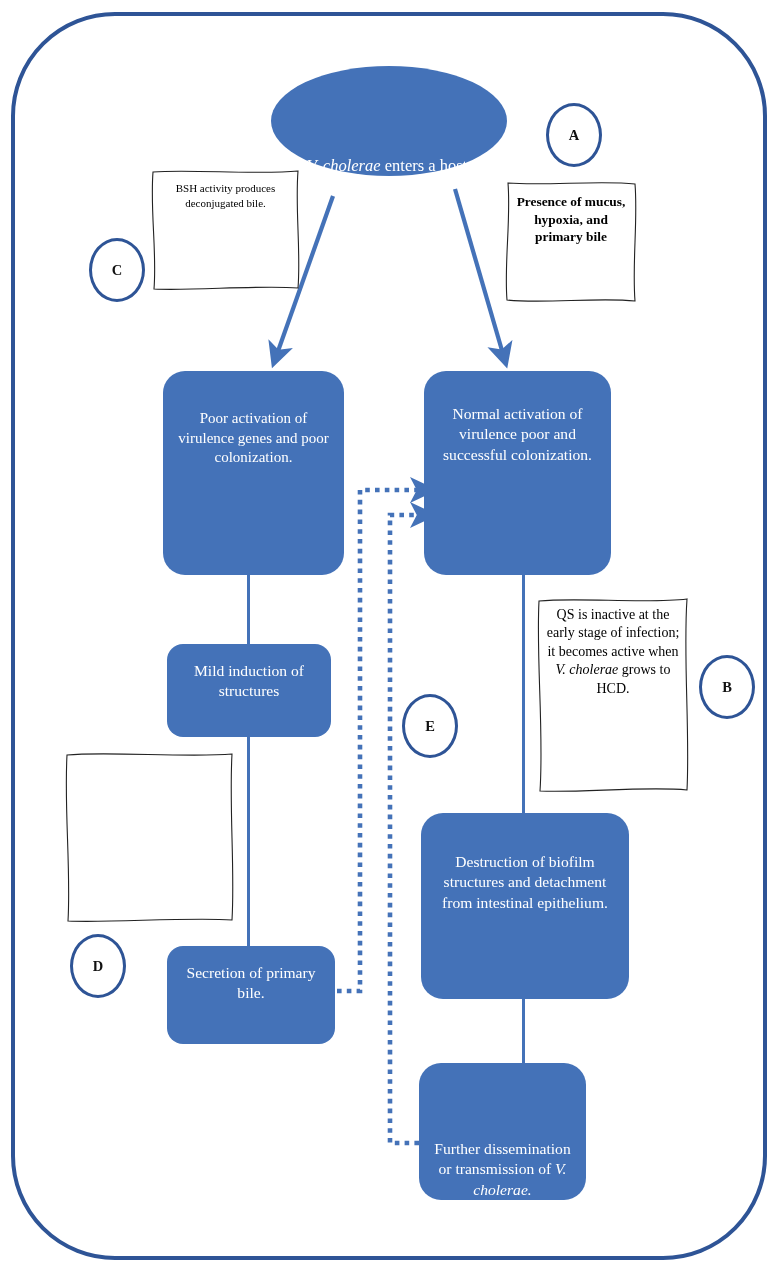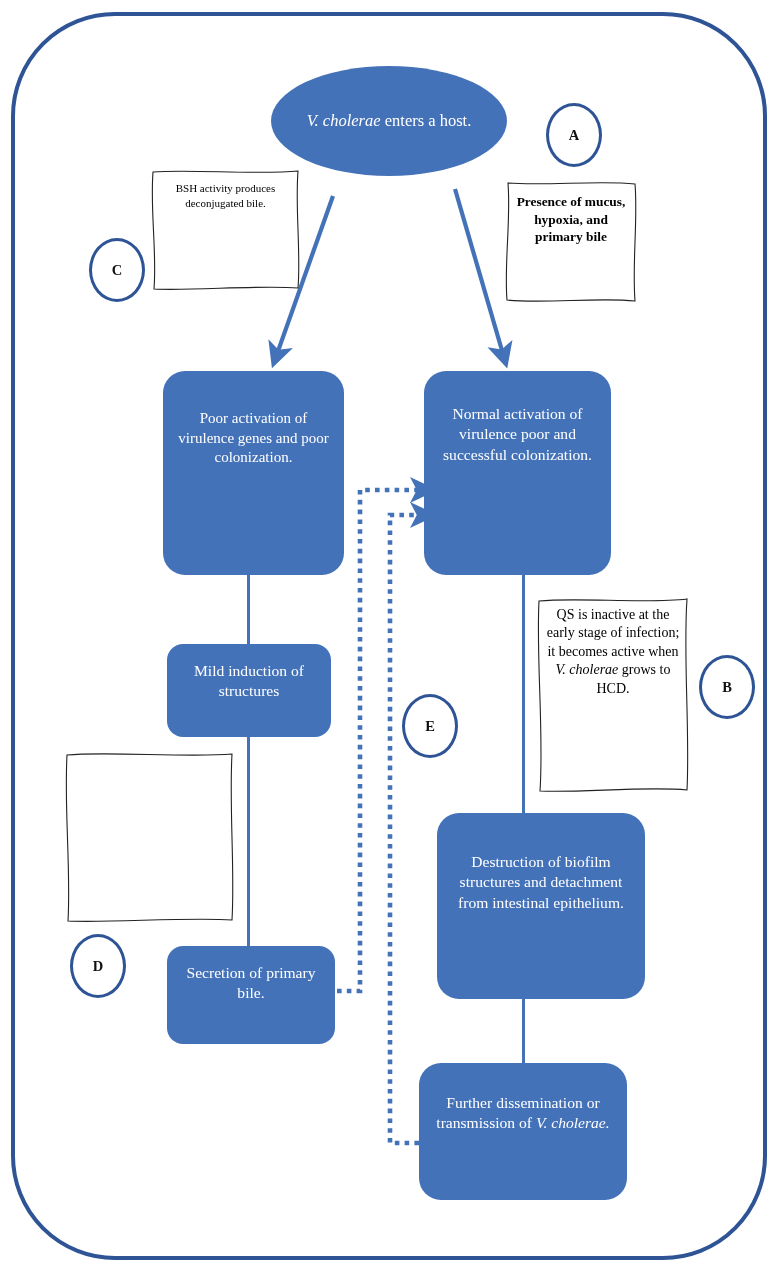--- a/index.html
+++ b/index.html
@@ -72,21 +72,21 @@
     <path d="M 337 991 L 360 991 L 360 490 L 420 490" fill="none" stroke="#4472b8" stroke-width="4.6" stroke-dasharray="4.6 5.2" stroke-linecap="butt" marker-end="url(#dothead)"></path>
 
     <path d="M 419 1143 L 390 1143 L 390 515 L 420 515" fill="none" stroke="#4472b8" stroke-width="4.6" stroke-dasharray="4.6 5.2" stroke-linecap="butt" marker-end="url(#dothead)"></path>
   </svg>
 
   <div class="vline" style="left: 247px; top: 574px; width: 3.4px; height: 70px; background: rgb(68, 114, 184);"></div>
   <div class="vline" style="left: 247px; top: 737px; width: 3.4px; height: 209px; background: rgb(68, 114, 184);"></div>
   <div class="vline" style="left: 522px; top: 574px; width: 3.4px; height: 239px; background: rgb(68, 114, 184);"></div>
   <div class="vline" style="left: 522px; top: 999px; width: 3.4px; height: 64px; background: rgb(68, 114, 184);"></div>
 
-  <div class="ellipse" style="left: 271px; top: 66px; width: 236px; height: 110px; font-size: 16.5px; background: rgb(68, 114, 184); color: rgb(255, 255, 255);">
+  <div class="ellipse" style="left: 271px; top: 66px; width: 236px; height: 110px; font-size: 16.5px; background: rgb(68, 114, 184); color: rgb(255, 255, 255); align-items: flex-end;">
     <span style="padding:0 26px;"><i>V. cholerae</i> enters a host.</span>
   </div>
 
   <div class="note" style="left:149px;top:168px;width:153px;height:124px;font-size:11px;">
     <svg viewBox="0 0 153 124" preserveAspectRatio="none">
       <path d="M4,4 C40,1 110,7 149,3 C146,40 152,84 149,120 C110,117 42,123 5,121 C8,84 1,42 4,4 Z" fill="#ffffff" stroke="#222222" stroke-width="1.1"></path>
     </svg>
     <div class="ntxt" style="padding-top:13px;">BSH activity produces deconjugated bile.</div>
   </div>
 
@@ -119,25 +119,25 @@
   </div>
 
   <div class="box" style="left: 167px; top: 644px; width: 164px; height: 93px; font-size: 15.6px; border-radius: 16px; background: rgb(68, 114, 184); color: rgb(255, 255, 255);">
     <span class="txt" style="padding-top:17px;">Mild induction of structures</span>
   </div>
 
   <div class="box" style="left: 167px; top: 946px; width: 168px; height: 98px; font-size: 15.6px; border-radius: 16px; background: rgb(68, 114, 184); color: rgb(255, 255, 255);">
     <span class="txt" style="padding-top:17px;">Secretion of primary bile.</span>
   </div>
 
-  <div class="box" style="left: 421px; top: 813px; width: 208px; height: 186px; font-size: 15.6px; background: rgb(68, 114, 184); color: rgb(255, 255, 255); margin-left: 16px;">
+  <div class="box" style="left: 421px; top: 813px; width: 208px; height: 186px; font-size: 15.6px; background: rgb(68, 114, 184); color: rgb(255, 255, 255);">
     <span class="txt" style="padding-top:39px;">Destruction of biofilm structures and detachment from intestinal epithelium.</span>
   </div>
 
-  <div class="box" style="left: 419px; top: 1063px; width: 208px; height: 137px; font-size: 15.6px; background: rgb(68, 114, 184); color: rgb(255, 255, 255);">
+  <div class="box" style="left: 419px; top: 1063px; width: 167px; height: 137px; font-size: 15.6px; background: rgb(68, 114, 184); color: rgb(255, 255, 255); align-items: flex-end;">
     <span class="txt" style="padding-top:30px;">Further dissemination or transmission of <i>V. cholerae.</i></span>
   </div>
 
   <div class="circ" style="left: 546px; top: 103px; width: 56px; height: 64px; font-size: 14.5px; border-color: rgb(46, 84, 150);">
     <span>A</span>
   </div>
   <div class="circ" style="left: 89px; top: 238px; width: 56px; height: 64px; font-size: 14.5px; border-color: rgb(46, 84, 150);">
     <span>C</span>
   </div>
   <div class="circ" style="left: 699px; top: 655px; width: 56px; height: 64px; font-size: 14.5px; border-color: rgb(46, 84, 150);">

